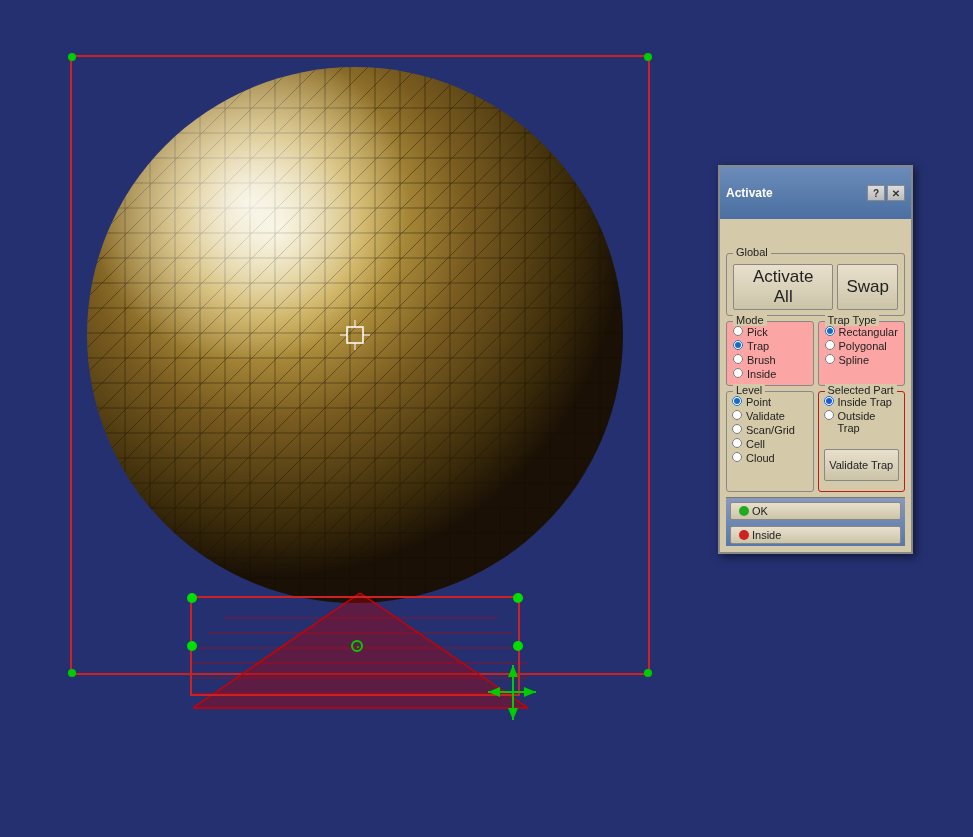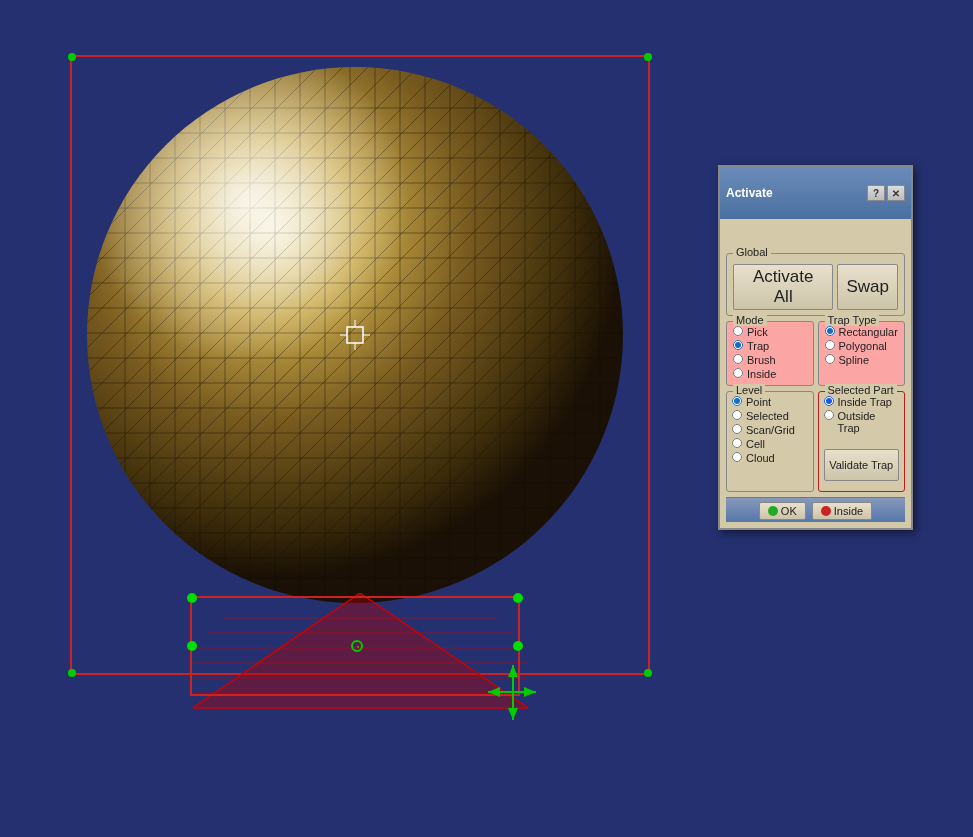--- a/index.html
+++ b/index.html
@@ -244,20 +244,21 @@
     }
 
     
     .ok-cancel-row {
       display: flex;
       justify-content: center;
       gap: 6px;
       padding: 4px 4px 2px;
       background: linear-gradient(to bottom, #8899bb, #5577aa);
       border-top: 1px solid #777;
+      flex-direction: column;
     }
 
     .ok-btn, .cancel-btn {
       display: flex;
       align-items: center;
       gap: 3px;
       padding: 2px 8px;
       background: linear-gradient(to bottom, #e8e0cc, #ccc4a8);
       border: 1px solid #888;
       border-radius: 2px;
@@ -519,21 +520,21 @@
 
       <div class="level-section">
         <span class="section-label">Level</span>
         <div class="radio-group">
           <label class="radio-item">
             <input type="radio" name="level" checked="" style="">
             <span>Point</span>
           </label>
           <label class="radio-item">
             <input type="radio" name="level" style="">
-            <span>Selected</span>
+            <span>Validate</span>
           </label>
           <label class="radio-item">
             <input type="radio" name="level" style="">
             <span>Scan/Grid</span>
           </label>
           <label class="radio-item">
             <input type="radio" name="level" style="">
             <span>Cell</span>
           </label>
           <label class="radio-item">

